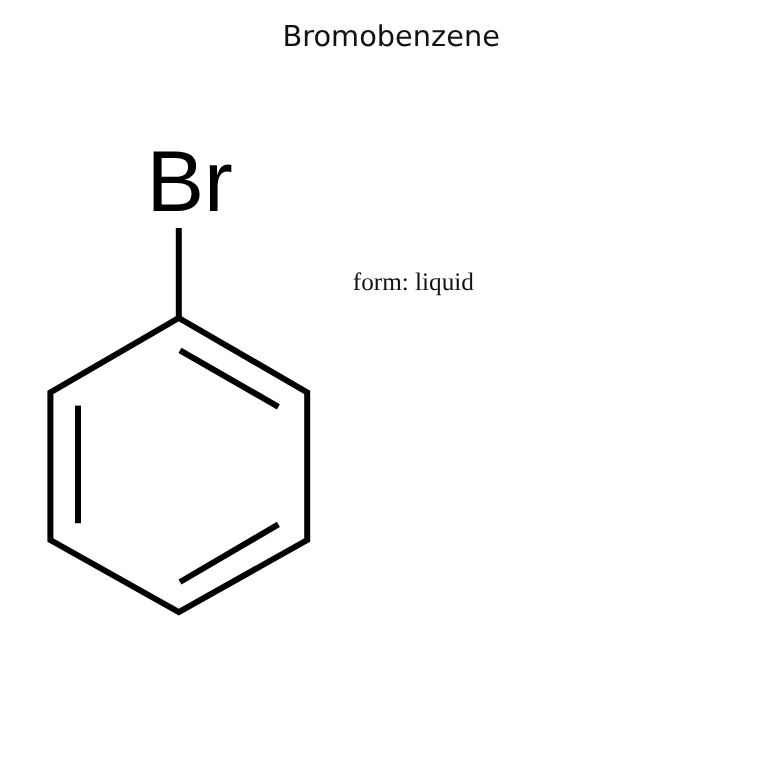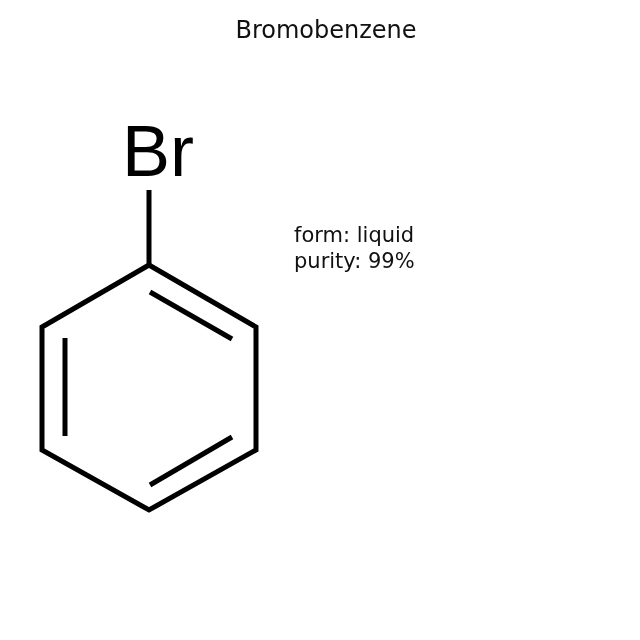--- a/index.html
+++ b/index.html
@@ -5,21 +5,21 @@
     html, body { margin: 0; padding: 0; background: #ffffff; }
     body { width: 640px; height: 640px; position: relative; overflow: hidden; }
     .title {
       position: absolute; left: 0; top: 16px; width: 652px; text-align: center;
       font-family: "DejaVu Sans", sans-serif; font-size: 24px; color: #111;
     }
     .props {
       position: absolute; left: 294px; top: 222px;
       font-family: "DejaVu Sans", sans-serif; font-size: 21px; line-height: 26px; color: #111;
     }
-    .props div { white-space: nowrap; }
+    .props div { white-space: nowrap; font-family: Liberation Serif, serif; }
     svg { position: absolute; left: 0; top: 0; }
     .atom-label { font-family: "Liberation Sans", sans-serif; font-size: 72px; fill: #000; }
   </style>
 </head>
 <body>
 
 <div class="title">Bromobenzene</div>
 
 <svg width="640" height="640" viewBox="0 0 640 640">
   <text class="atom-label" x="122" y="176">Br</text>
@@ -27,14 +27,13 @@
     <line x1="149" y1="190" x2="149" y2="265"></line>
     <polygon points="149,265 256,327 256,450 149,510 42,450 42,327"></polygon>
     <line x1="150" y1="292" x2="232" y2="339"></line>
     <line x1="65" y1="338" x2="65" y2="436"></line>
     <line x1="150" y1="485" x2="232" y2="437"></line>
   </g>
 </svg>
 
 <div class="props">
   <div>form: liquid</div>
-  <div>purity: 99%</div>
 </div>
 
 </body></html>

